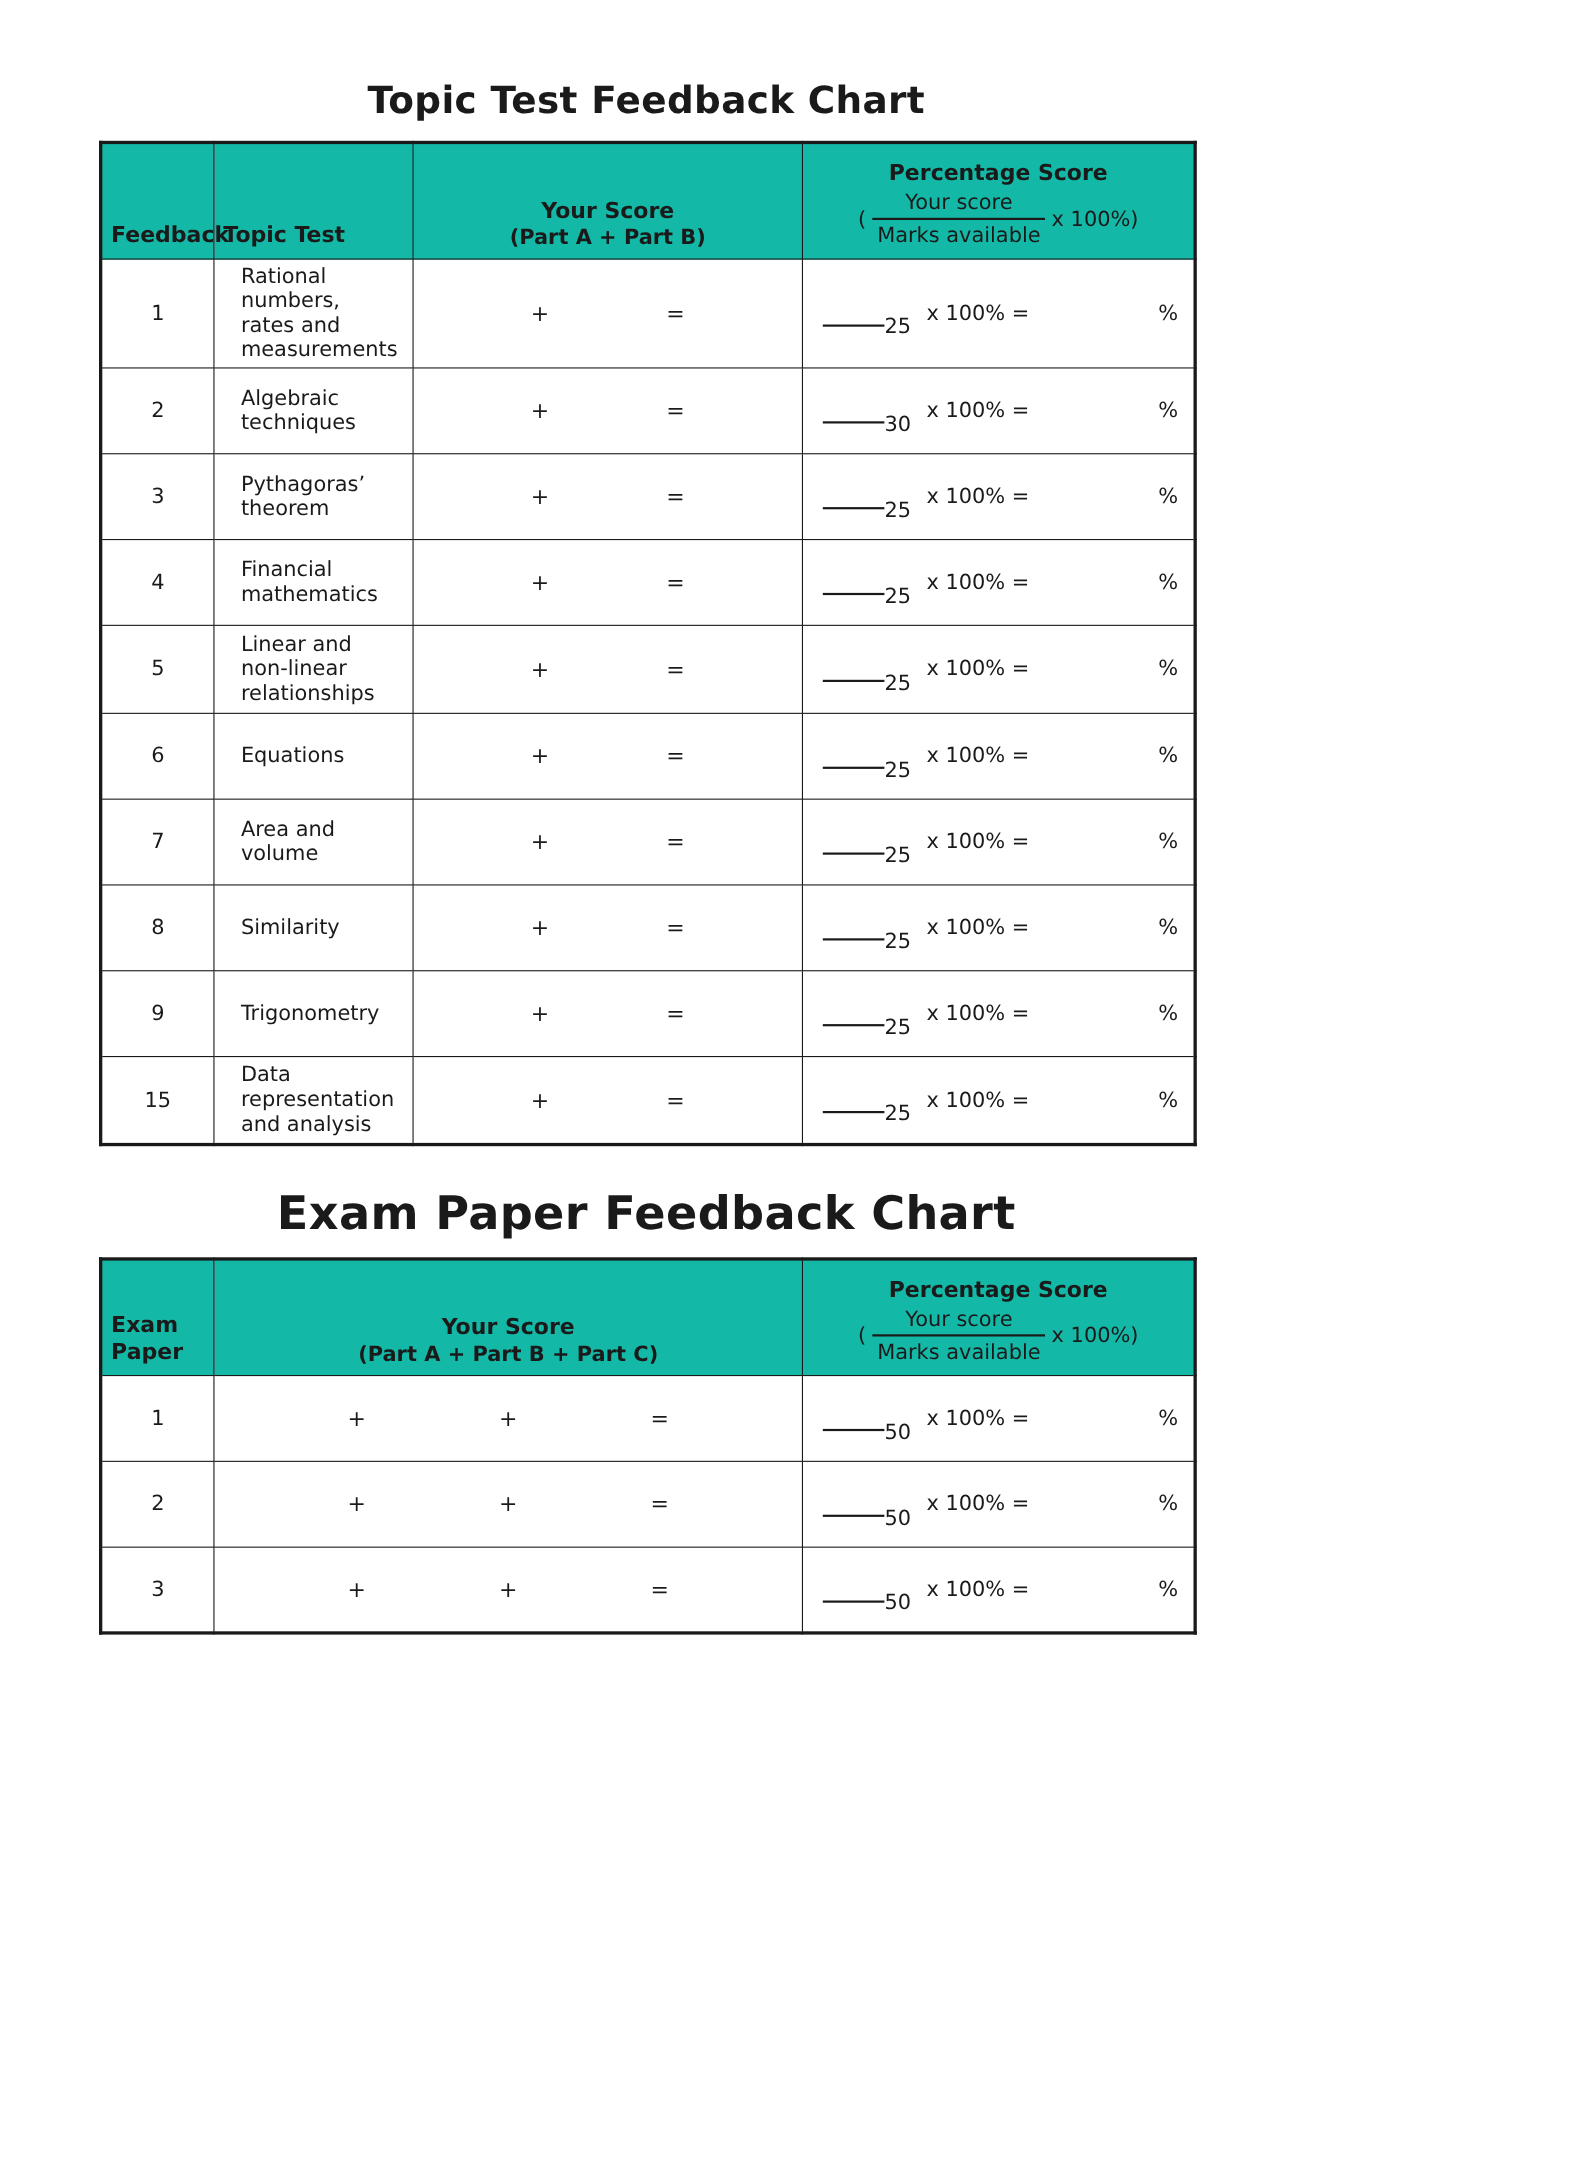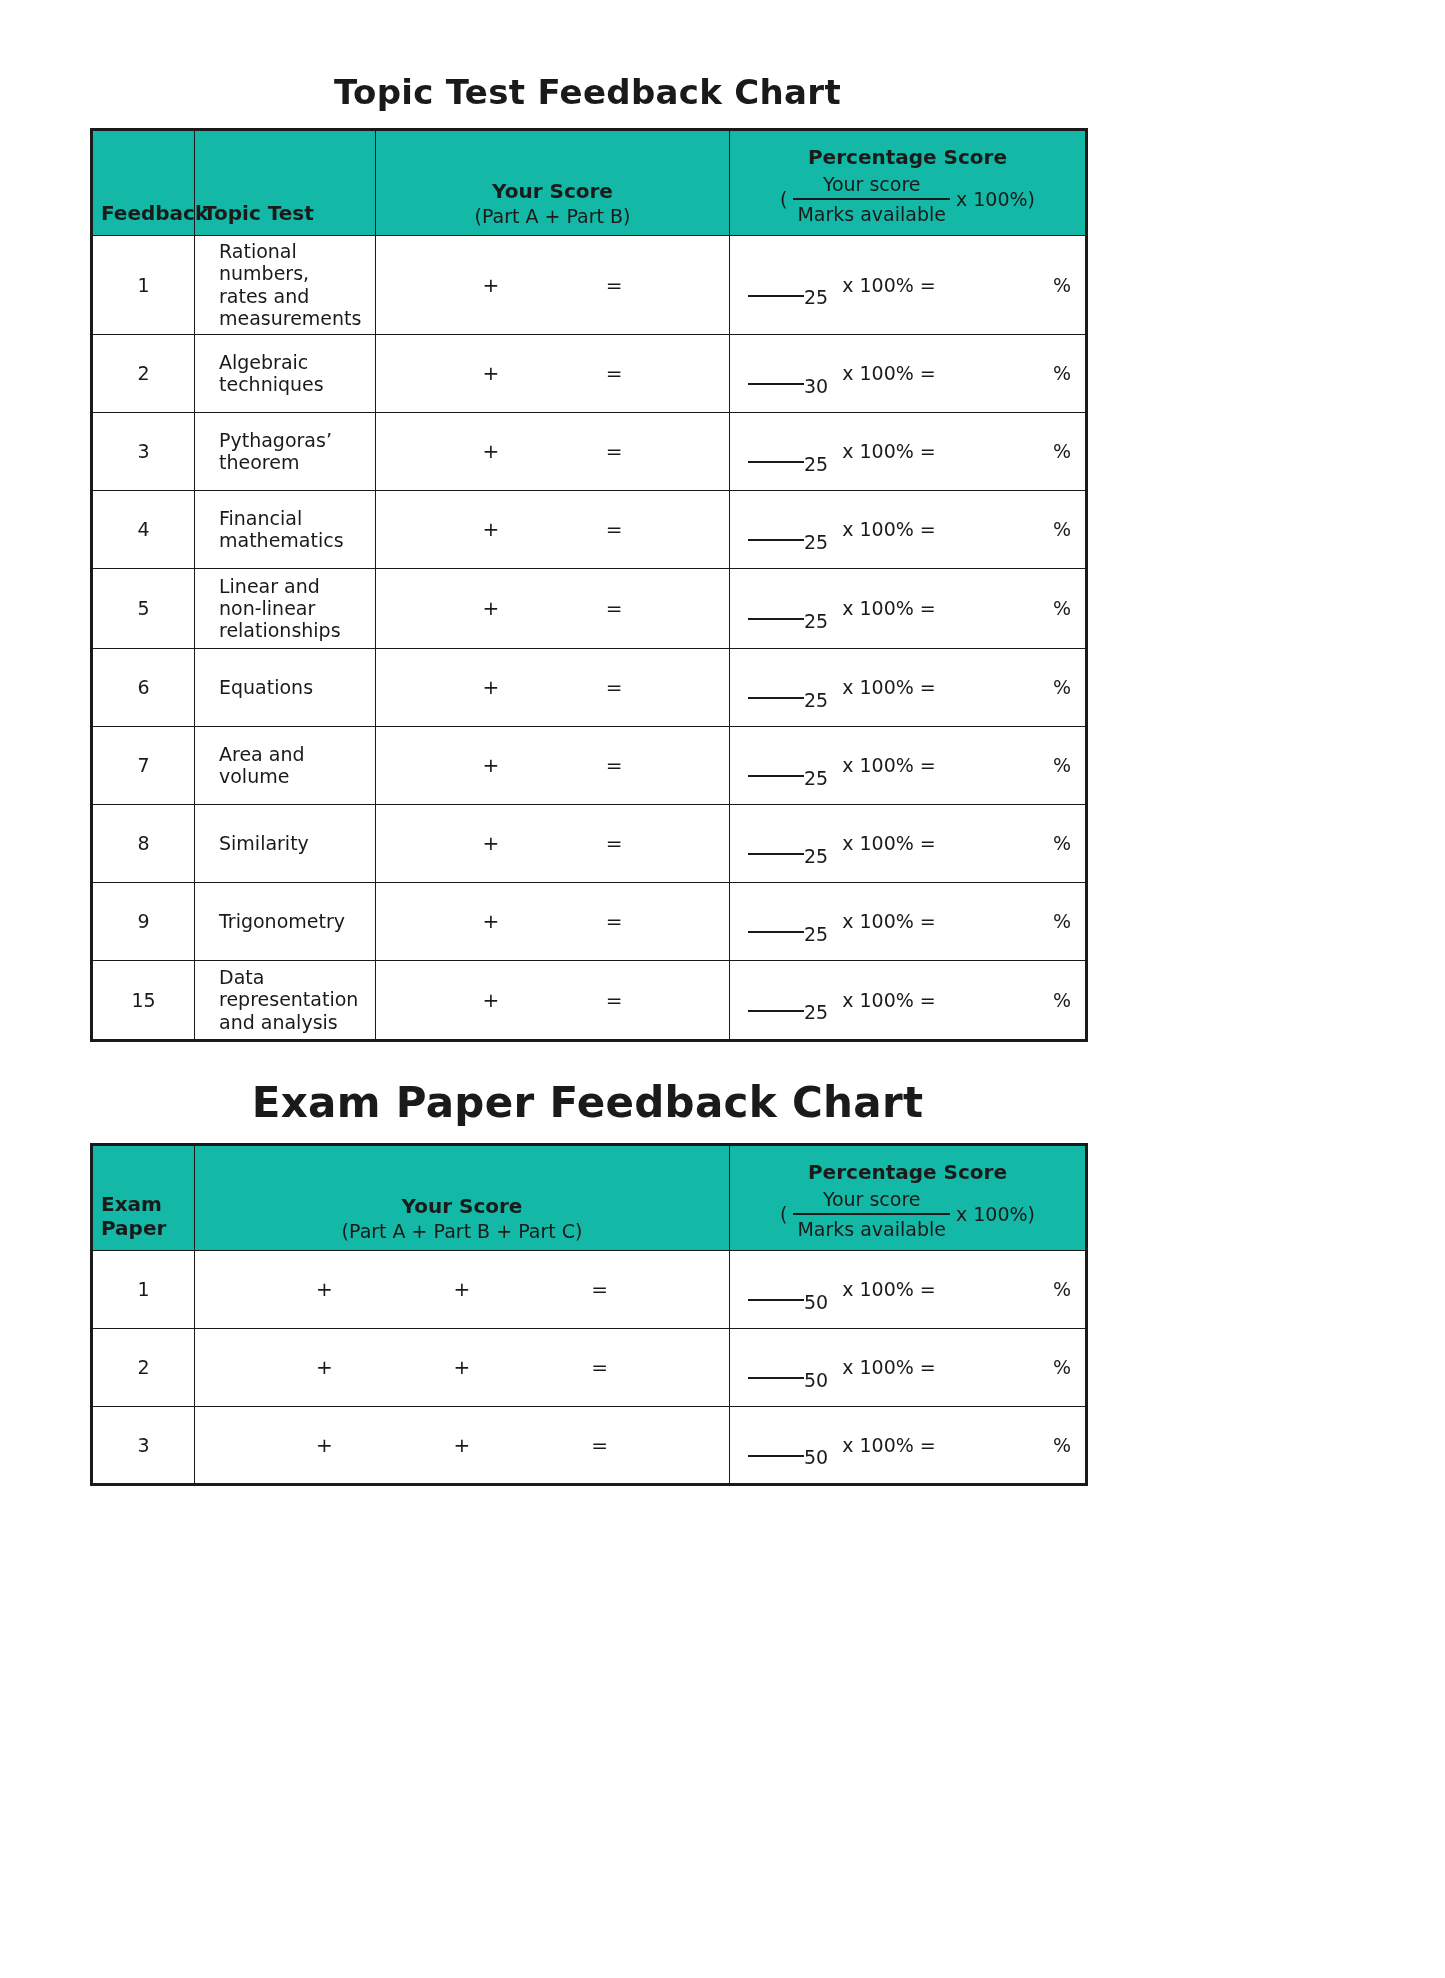--- a/index.html
+++ b/index.html
@@ -51,21 +51,21 @@
     vertical-align: bottom;
     text-align: left;
     padding: 0 8px 10px 8px;
   }
   th.h-score {
     vertical-align: bottom;
     text-align: center;
     padding-bottom: 8px;
   }
   .score-sub {
-    font-weight: normal;
+    font-weight: bold;
     font-size: 19px;
     margin-top: 2px;
   }
   th.h-pct {
     vertical-align: top;
     text-align: center;
     padding-top: 14px;
   }
   .pct-formula {
     display: flex;

